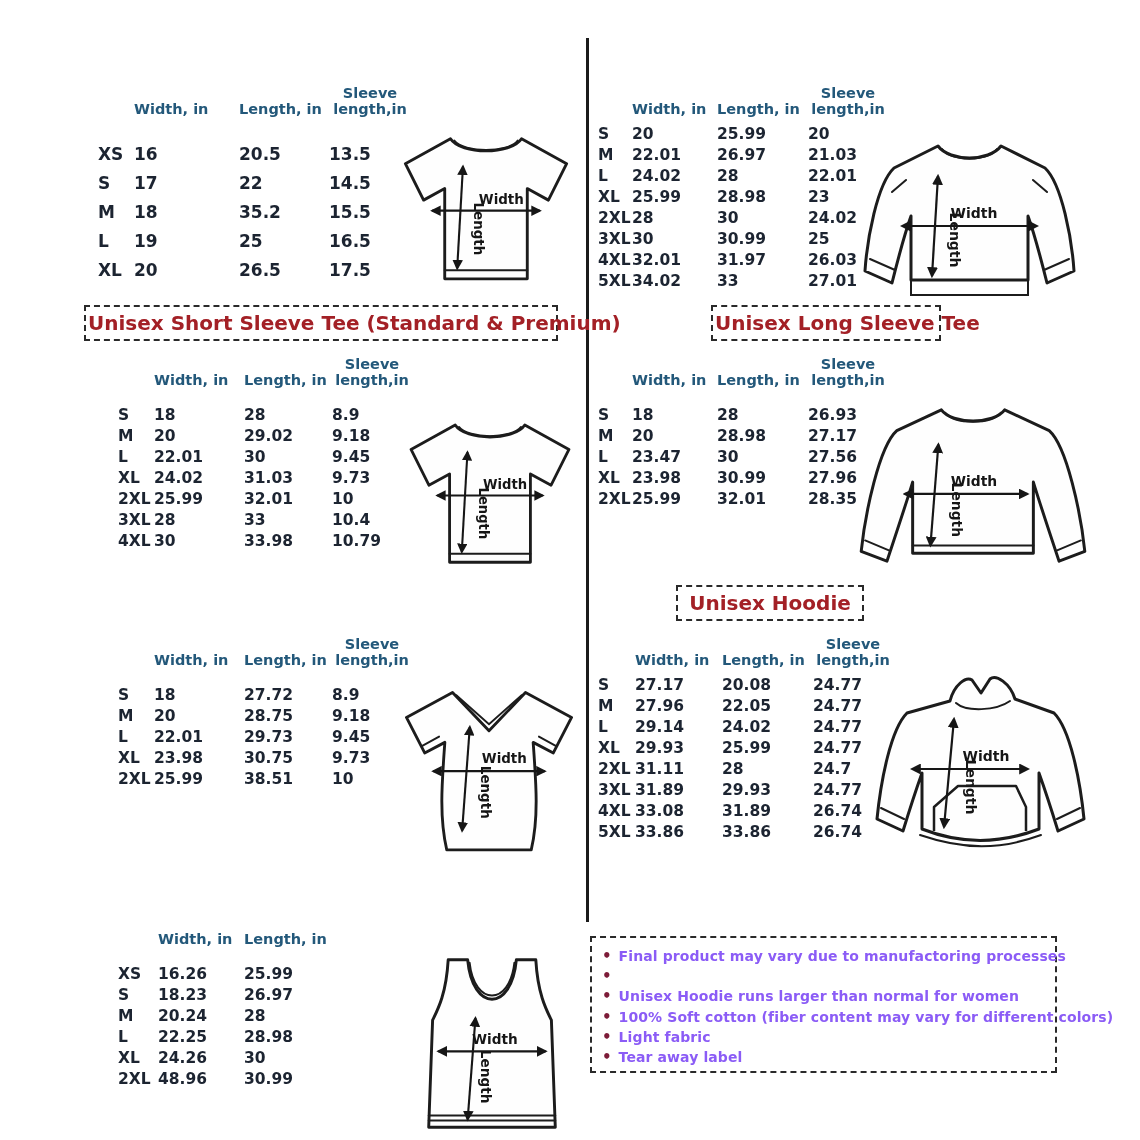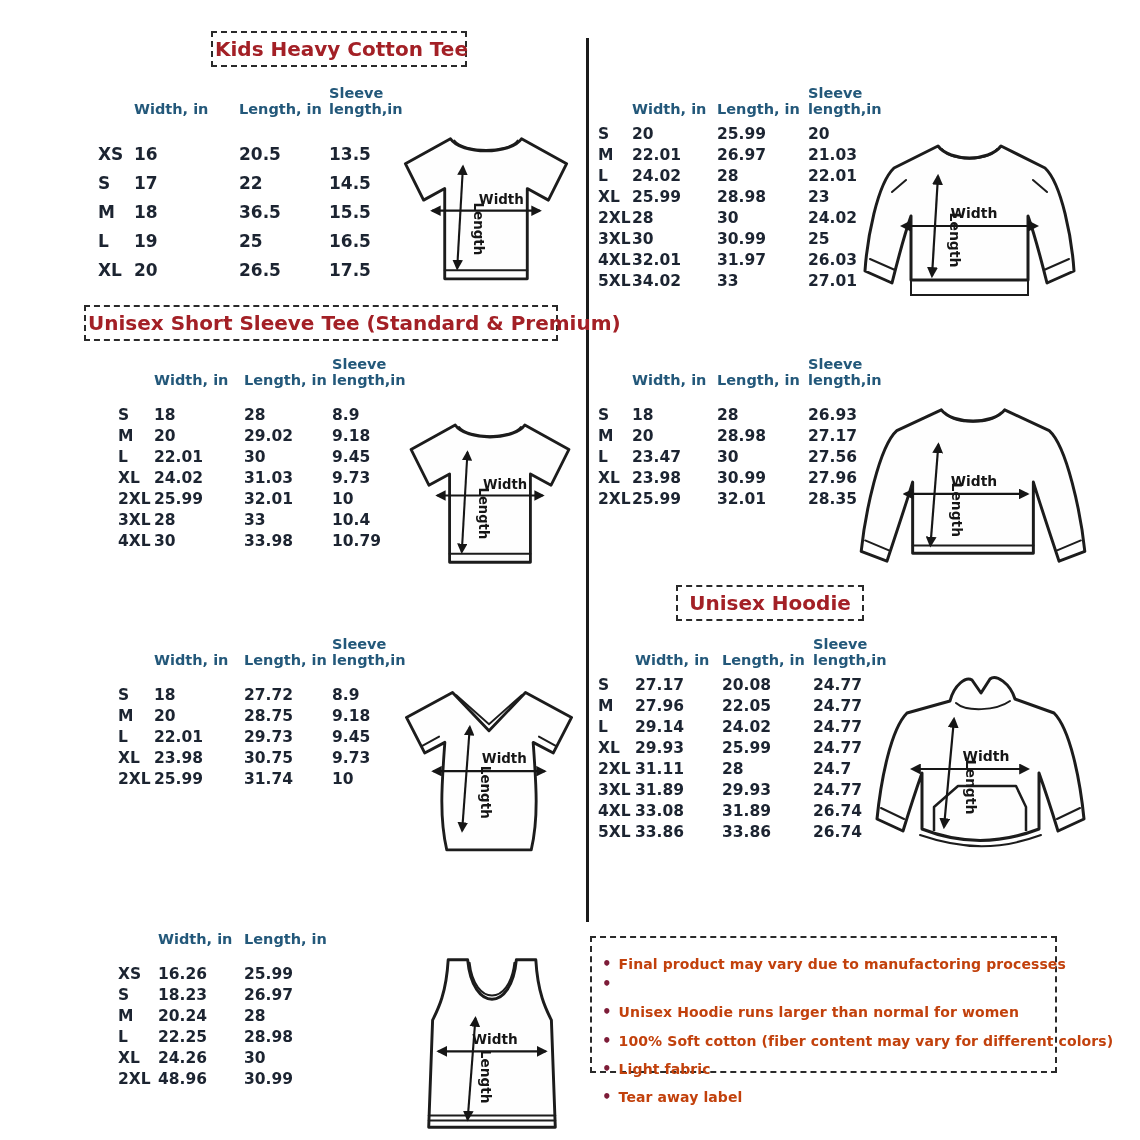--- a/index.html
+++ b/index.html
@@ -8,54 +8,53 @@
   body { background:#ffffff; font-family:"DejaVu Sans", sans-serif; position:relative; overflow:hidden; }
   .page { position:absolute; inset:0; background:#fff; }
   .divider { position:absolute; left:586px; top:38px; width:3px; height:884px; background:#1b1b1b; }
   .panel { position:absolute; }
   .title { position:absolute; border:2px dashed #2a2a2a; color:var(--red); font-weight:bold;
            font-size:20px; text-align:center; padding:4px 2px; white-space:nowrap; background:#fff; }
   .table { position:absolute; --rh:21px; --fs:15.5px; --gap:16px; }
   .trow { display:flex; }
   .thead { align-items:flex-end; min-height:36px; }
   .hcell { color:var(--blue); font-weight:bold; font-size:14.5px; line-height:1.15; white-space:nowrap; }
-  .hcell.c3 { white-space:normal; }
+  .hcell.c3 { text-align:center; white-space:normal; }
   .tbody { margin-top:var(--gap); }
   .tbody .trow { height:var(--rh); }
   .cell { color:var(--ink); font-weight:bold; font-size:var(--fs); line-height:var(--rh); white-space:nowrap; }
   .c0{width:var(--c0,36px)} .c1{width:var(--c1,90px)} .c2{width:var(--c2,90px)} .c3{width:var(--c3,80px)}
   .art { position:absolute; }
   .art svg { width:100%; height:100%; display:block; }
   .garm { fill:#fefefe; stroke:var(--line); stroke-width:3; stroke-linejoin:round; stroke-linecap:round; }
   .ln { fill:none; stroke:var(--line); stroke-width:2; stroke-linecap:round; }
   .pocket { fill:#fefefe; stroke:var(--line); stroke-width:2.5; stroke-linejoin:round; }
   .arrow { stroke:#161616; stroke-width:2.2; }
   .svgtxt { font-size:14px; font-weight:bold; fill:#161616; font-family:"DejaVu Sans", sans-serif; }
   .notes { position:absolute; left:590px; top:936px; width:467px; height:137px;
            border:2px dashed #2a2a2a; padding:8px 10px; background:#fff; }
   .note-line { display:flex; gap:7px; line-height:20.2px; align-items:baseline; }
   .note-bullet { color:#7d1c38; font-size:15px; font-weight:bold; }
-  .note-text { color:#c2410c; font-size:14px; font-weight:bold; letter-spacing:0.1px; white-space:nowrap;margin-top:8px; }
+  .note-text { color:#8b5cf6; font-size:14px; font-weight:bold; letter-spacing:0.1px; white-space:nowrap; }
 </style>
 </head>
 <body>
 
 <svg width="0" height="0" style="position:absolute" aria-hidden="true">
   <defs>
     <marker id="ah" viewBox="0 0 10 10" refX="8" refY="5" markerWidth="5" markerHeight="5" orient="auto-start-reverse">
       <path d="M0 0 L10 5 L0 10 z" fill="#161616"></path>
     </marker>
   </defs>
 </svg>
 
 <div class="page">
   <div class="divider"></div>
 
   <section class="panel" style="left:80px;top:28px;width:508px;height:275px">
-    <div class="title" style="left:131px;top:3px;width:256px">Kids Heavy Cotton Tee</div>
     <div class="table" style="left:18px;top:54px;--c0:36px;--c1:105px;--c2:90px;--c3:82px;--rh:29px;--fs:17px;--gap:22px">
         <div class="trow thead">
           <div class="hcell c0"></div>
           <div class="hcell c1">Width, in</div>
           <div class="hcell c2">Length, in</div>
           <div class="hcell c3">Sleeve length,in</div>
         </div>
         <div class="tbody">
           <div class="trow">
             <div class="cell c0">XS</div>
@@ -65,21 +64,21 @@
           </div>
           <div class="trow">
             <div class="cell c0">S</div>
             <div class="cell c1">17</div>
             <div class="cell c2">22</div>
             <div class="cell c3">14.5</div>
           </div>
           <div class="trow">
             <div class="cell c0">M</div>
             <div class="cell c1">18</div>
-            <div class="cell c2">36.5</div>
+            <div class="cell c2">35.2</div>
             <div class="cell c3">15.5</div>
           </div>
           <div class="trow">
             <div class="cell c0">L</div>
             <div class="cell c1">19</div>
             <div class="cell c2">25</div>
             <div class="cell c3">16.5</div>
           </div>
           <div class="trow">
             <div class="cell c0">XL</div>
@@ -236,20 +235,21 @@
         <path class="ln" d="M57 165 L143 165"></path>
         <line class="arrow" x1="44" y1="103" x2="156" y2="103" marker-start="url(#ah)" marker-end="url(#ah)"></line>
         <line class="arrow" x1="76" y1="57" x2="70" y2="163" marker-start="url(#ah)" marker-end="url(#ah)"></line>
         <text class="svgtxt" x="116" y="96" text-anchor="middle">Width</text>
         <text class="svgtxt" text-anchor="middle" transform="translate(88 122) rotate(90)">Length</text>
       </svg>
     </div>
   </section>
 
   <section class="panel" style="left:592px;top:303px;width:468px;height:280px">
+    <div class="title" style="left:119px;top:2px;width:230px">Unisex Long Sleeve Tee</div>
     <div class="table" style="left:6px;top:50px;--c0:34px;--c1:85px;--c2:91px;--c3:80px;--gap:16px">
         <div class="trow thead">
           <div class="hcell c0"></div>
           <div class="hcell c1">Width, in</div>
           <div class="hcell c2">Length, in</div>
           <div class="hcell c3">Sleeve length,in</div>
         </div>
         <div class="tbody">
           <div class="trow">
             <div class="cell c0">S</div>
@@ -326,21 +326,21 @@
           </div>
           <div class="trow">
             <div class="cell c0">XL</div>
             <div class="cell c1">23.98</div>
             <div class="cell c2">30.75</div>
             <div class="cell c3">9.73</div>
           </div>
           <div class="trow">
             <div class="cell c0">2XL</div>
             <div class="cell c1">25.99</div>
-            <div class="cell c2">31.74</div>
+            <div class="cell c2">38.51</div>
             <div class="cell c3">10</div>
           </div>
         </div>
       </div>
     <div class="art" style="left:313px;top:86px;width:192px;height:188px">
       <svg viewBox="0 0 200 195">
         <path class="garm" d="M62 24 L14 50 L33 87 L54 76 C51 118 48 154 56 188 L144 188 C152 154 149 118 146 76 L167 87 L186 50 L138 24 L100 64 Z"></path>
         <path class="ln" d="M66 27 L100 57 L134 27"></path>
         <path class="ln" d="M30 80 L48 70 M170 80 L152 70"></path>
         <line class="arrow" x1="42" y1="106" x2="158" y2="106" marker-start="url(#ah)" marker-end="url(#ah)"></line>

